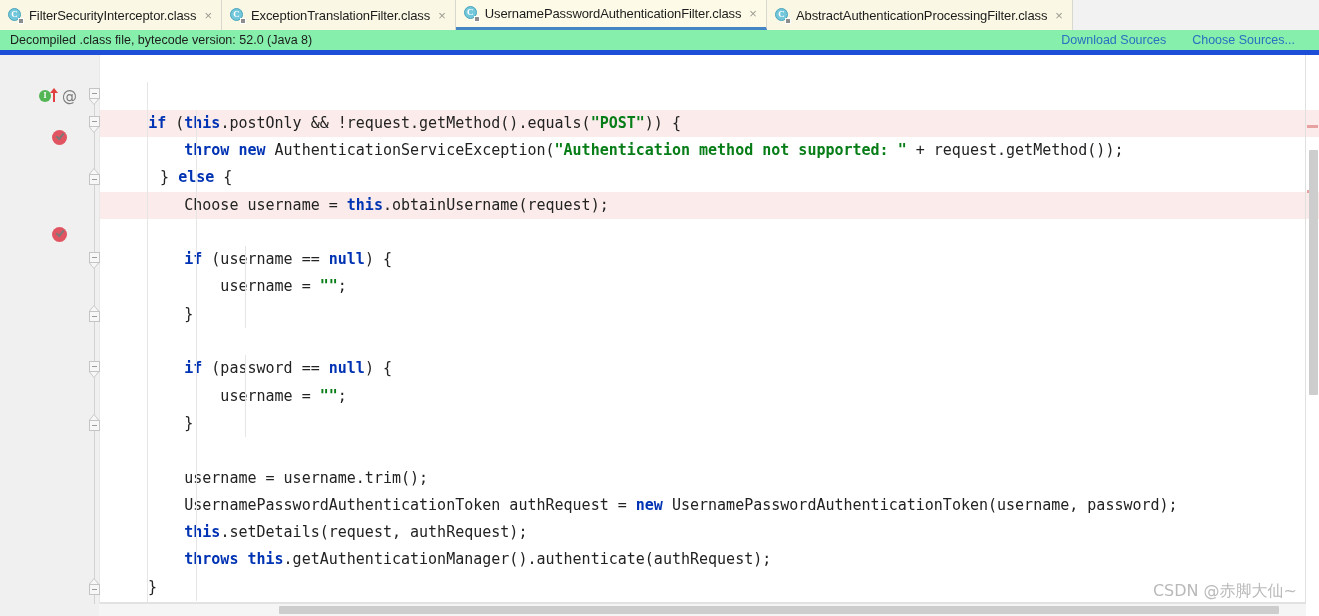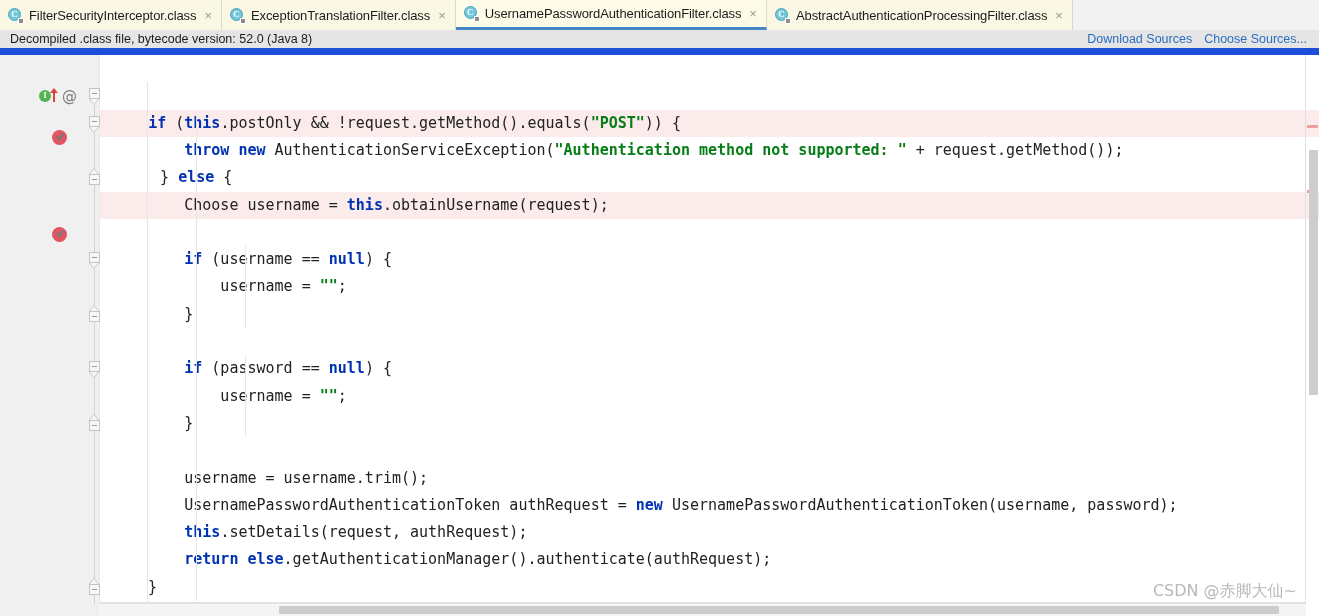--- a/index.html
+++ b/index.html
@@ -86,35 +86,35 @@
     width: 6px; height: 6px;
     background: #8d8d8d;
     border: 1px solid #ffffff;
     box-sizing: border-box;
   }
 
   
   .notifbar {
     position: relative;
     height: 25px;
-    background: #e5e5e5;
-    border-bottom: 7px solid #1d4ed8;
+    background: #86efac;
+    border-bottom: 5px solid #1d4ed8;
     display: flex;
     align-items: center;
     box-sizing: border-box;
-    padding: 0 12px 0 10px;
+    padding: 0 24px 0 10px;
   }
   .notif-text {
     font-size: 12.5px;
     color: #1c1c1c;
   }
   .notif-actions {
     margin-left: auto;
     display: flex;
-    gap: 12px;
+    gap: 26px;
     align-items: center;
   }
   .notif-link {
     font-size: 12.5px;
     color: #2a6fc0;
     cursor: pointer;
   }
 
   
   .editor {
@@ -525,21 +525,21 @@
           <div class="code"><span class="pl">        UsernamePasswordAuthenticationToken authRequest = </span><span class="kw">new</span><span class="pl"> UsernamePasswordAuthenticationToken(username, password);</span></div>
         </div>
         <div class="row" style="position: absolute; top: 464.1px; left: 0px; right: 0px;">
           <div class="hl"></div>
           <div class="gutnum">45</div>
           <div class="code"><span class="pl">        </span><span class="kw">this</span><span class="pl">.setDetails(request, authRequest);</span></div>
         </div>
         <div class="row" style="position: absolute; top: 491.4px; left: 0px; right: 0px;">
           <div class="hl"></div>
           <div class="gutnum">46</div>
-          <div class="code"><span class="pl">        </span><span class="kw">return else</span><span class="pl">.getAuthenticationManager().authenticate(authRequest);</span></div>
+          <div class="code"><span class="pl">        </span><span class="kw">throws this</span><span class="pl">.getAuthenticationManager().authenticate(authRequest);</span></div>
         </div>
         <div class="row" style="position: absolute; top: 518.7px; left: 0px; right: 0px;">
           <div class="hl"></div>
           <div class="gutnum">47</div>
           <div class="code"><span class="pl">    }</span></div>
         </div>
         <div class="row" style="position: absolute; top: 546px; left: 0px; right: 0px;">
           <div class="hl"></div>
           <div class="gutnum">48</div>
           <div class="code"><span class="pl">}</span></div>

